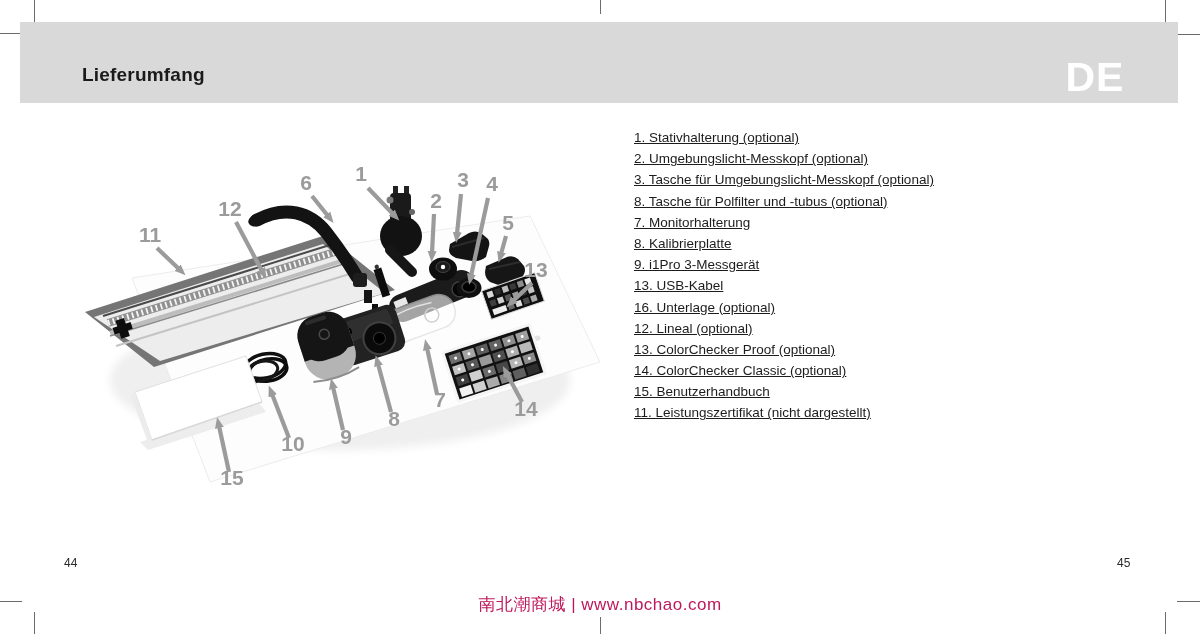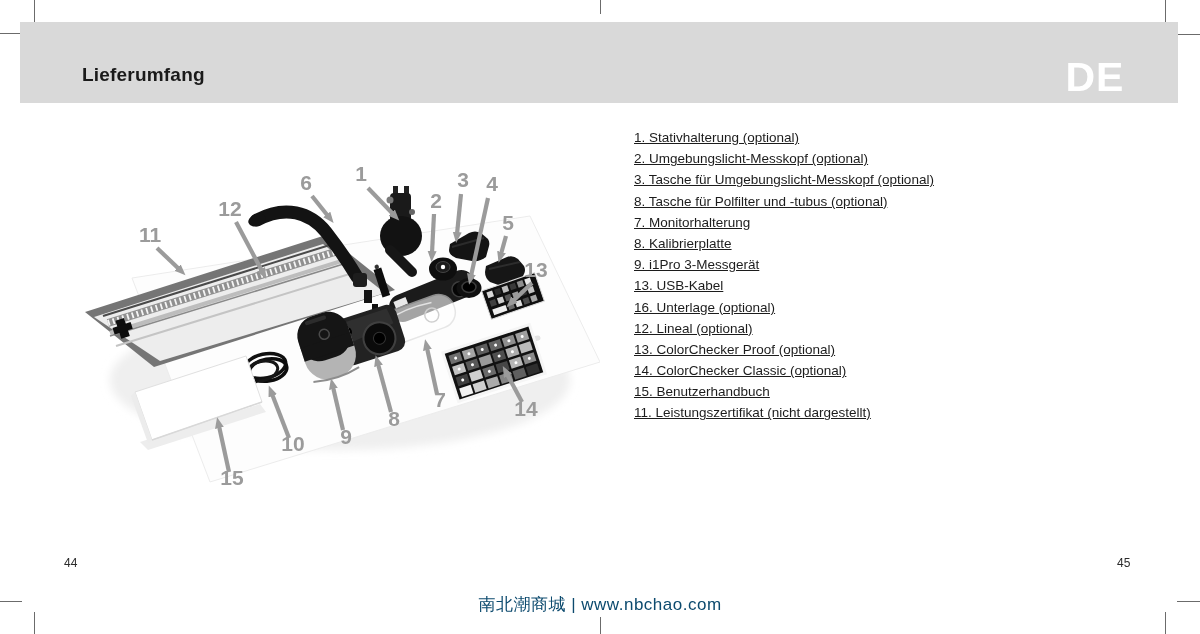--- a/index.html
+++ b/index.html
@@ -15,21 +15,21 @@
   
   .plist{position:absolute;left:634px;top:127px;color:#1c1c1c;font-size:13.5px;text-decoration:underline;}
   .plist .li{height:21.2px;line-height:21.2px;white-space:nowrap;}
   
   .diagram{position:absolute;left:60px;top:150px;width:540px;height:360px;}
   
   .pageno{position:absolute;top:556px;font-size:12px;color:#2b2b2b;}
   .pn-left{left:49px;margin-left:15px;}
   .pn-right{left:1117px;}
   .watermark{position:absolute;left:0;top:593px;width:1200px;text-align:center;
-             font-size:17px;color:#0c4a6e;letter-spacing:0.5px;}
+             font-size:17px;color:#be185d;letter-spacing:0.5px;}
   svg text.co{font-size:21px;font-weight:bold;fill:#9b9b9b;text-anchor:middle;
               font-family:"Liberation Sans",sans-serif;}
 </style>
 </head>
 <body>
 
 <div class="page">
 
   <div class="cm" style="left:34px;top:0;width:1px;height:22px"></div>
   <div class="cm" style="left:600px;top:0;width:1px;height:14px"></div>

